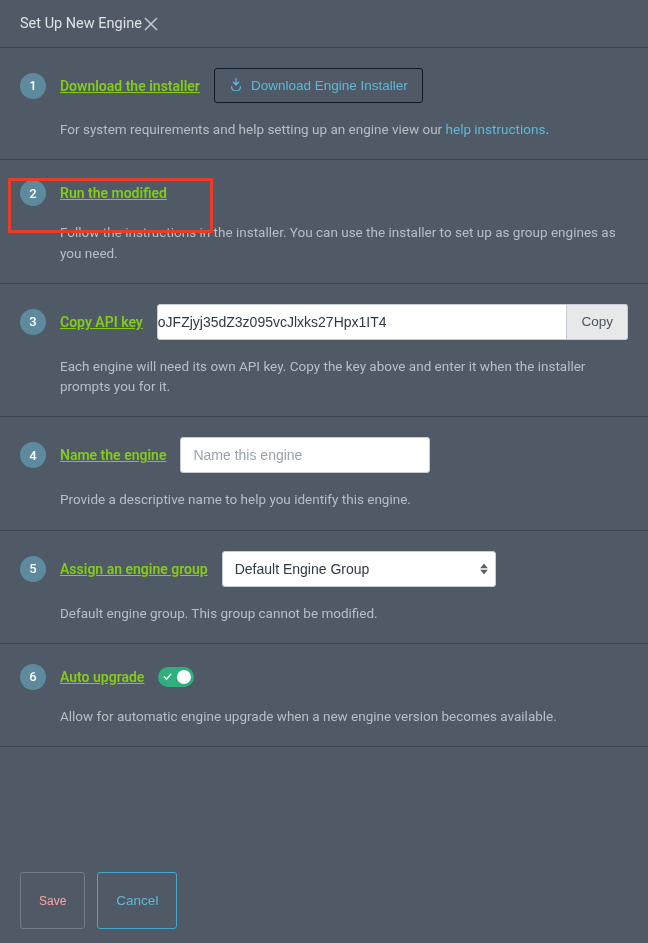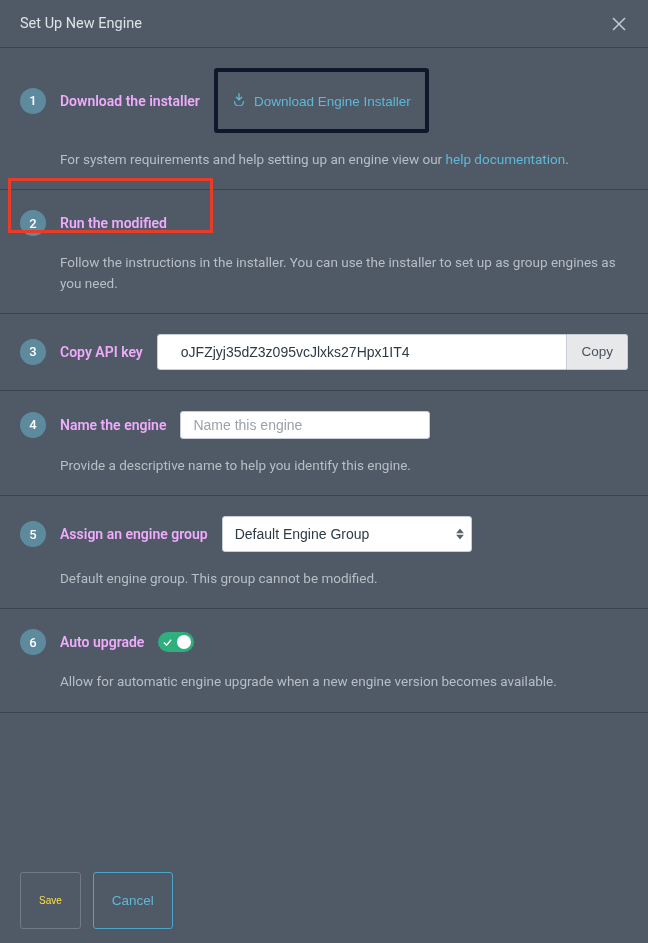--- a/index.html
+++ b/index.html
@@ -11,21 +11,21 @@
       font-family: -apple-system, BlinkMacSystemFont, "Segoe UI", Roboto, Helvetica, Arial, sans-serif;
       background: #4f5a66;
       width: 648px;
       height: 943px;
       color: #fff;
       font-size: 14px;
       position: relative;
     }
     .header {
       display: flex;
-      justify-content: space-between;
+      justify-content: flex-start;
       align-items: center;
       padding: 14px 20px;
       height: 47px;
     }
     .header-title {
       font-size: 14.5px;
       font-weight: 400;
       color: #dfe3e7;
     }
     .close-icon {
@@ -62,40 +62,41 @@
       color: #fff;
       display: flex;
       align-items: center;
       justify-content: center;
       font-size: 13px;
       font-weight: 500;
     }
     .step-title {
       font-size: 14px;
       font-weight: 600;
-      color: #f0abfc;
+      color: #84cc16;
       white-space: nowrap;
+      text-decoration: underline;
     }
     .step-desc {
       margin-top: 16px;
       margin-left: 40px;
       color: #b7bec6;
       font-size: 13.5px;
       line-height: 1.5;
     }
     .download-btn {
-      border: 4px solid #0f172a;
+      border: 1px solid #0f172a;
       background: transparent;
       color: #5eb8d8;
-      padding: 20px 14px;
+      padding: 8px 14px;
       border-radius: 3px;
       font-size: 13.5px;
       cursor: pointer;
       display: inline-flex;
-      align-items: flex-end;
+      align-items: center;
       gap: 8px;
     }
     .download-btn svg { width: 14px; height: 14px; }
     .help-link {
       color: #5eb8d8;
       text-decoration: none;
     }
     .highlight-box {
       border: 3px solid #e83c29;
       position: absolute;
@@ -108,21 +109,21 @@
     .input-row {
       display: flex;
       align-items: stretch;
       flex: 1;
     }
     .api-key-input {
       flex: 1;
       background: #fff;
       border: 1px solid #c7cdd4;
       border-radius: 3px 0 0 3px;
-      padding: 8px 23px;
+      padding: 8px 0;
       font-size: 14px;
       color: #2e3a45;
       height: 36px;
     }
     .copy-btn {
       background: #e6e8ea;
       color: #4b545e;
       border: 1px solid #c7cdd4;
       border-left: none;
       border-radius: 0 3px 3px 0;
@@ -131,27 +132,27 @@
       cursor: pointer;
       height: 36px;
     }
     .name-input {
       background: #fff;
       border: 1px solid #c7cdd4;
       border-radius: 3px;
       padding: 4px 12px;
       font-size: 14px;
       color: #2e3a45;
-      height: 28px;
+      height: 36px;
       width: 250px;
     }
     .name-input::placeholder { color: #9aa2ab; }
     .select-wrap {
       position: relative;
-      width: 250px;
+      width: 274px;
       text-decoration: underline;
     }
     .engine-select {
       width: 100%;
       background: #fff;
       border: 1px solid #c7cdd4;
       border-radius: 3px;
       padding: 8px 28px 8px 12px;
       font-size: 14px;
       color: #2e3a45;
@@ -200,24 +201,24 @@
       left: 0;
       right: 0;
       padding: 14px 20px;
       display: flex;
       gap: 12px;
       background: #4f5a66;
     }
     .save-btn {
       background: transparent;
       border: 1px solid #717b86;
-      color: #fde047;
+      color: #fca5a5;
       padding: 8px 18px;
       border-radius: 3px;
-      font-size: 10px;
+      font-size: 12px;
       cursor: not-allowed;
     }
     .cancel-btn {
       background: transparent;
       border: 1px solid #4aa6c8;
       color: #5eb8d8;
       padding: 20px 18px;
       border-radius: 3px;
       font-size: 13.5px;
       cursor: pointer;
@@ -249,21 +250,21 @@
       <button class="download-btn">
         <span>
           <svg viewBox="0 0 16 16" fill="none" stroke="currentColor" stroke-width="1.5">
               <path d="M8 2v7m0 0L5 6m3 3l3-3M3 11a5 5 0 0010 0" stroke-linecap="round"></path>
             </svg>
         </span>
         <span>Download Engine Installer</span>
       </button>
     </div>
     <div class="step-desc">
-      <span>For system requirements and help setting up an engine view our </span><a href="#" class="help-link">help documentation</a><span>.</span>
+      <span>For system requirements and help setting up an engine view our </span><a href="#" class="help-link">help instructions</a><span>.</span>
     </div>
   </div>
 
   <div class="step">
     <div class="step-row">
       <div class="step-number">2</div>
       <div class="step-title">Run the modified</div>
     </div>
     <div class="step-desc">Follow the instructions in the installer. You can use the installer to set up as group engines as you need.</div>
   </div>
@@ -272,20 +273,21 @@
     <div class="step-row">
       <div class="step-number">3</div>
       <div class="step-title">Copy API key</div>
       <div class="spacer-fill">
         <div class="input-row" style="width:100%">
           <input class="api-key-input" type="text" readonly="" value="oJFZjyj35dZ3z095vcJlxks27Hpx1IT4" style="">
           <button class="copy-btn">Copy</button>
         </div>
       </div>
     </div>
+    <div class="step-desc">Each engine will need its own API key. Copy the key above and enter it when the installer prompts you for it.</div>
   </div>
 
   <div class="step">
     <div class="step-row">
       <div class="step-number">4</div>
       <div class="step-title">Name the engine</div>
       <input class="name-input" type="text" placeholder="Name this engine" style="">
     </div>
     <div class="step-desc">Provide a descriptive name to help you identify this engine.</div>
   </div>

